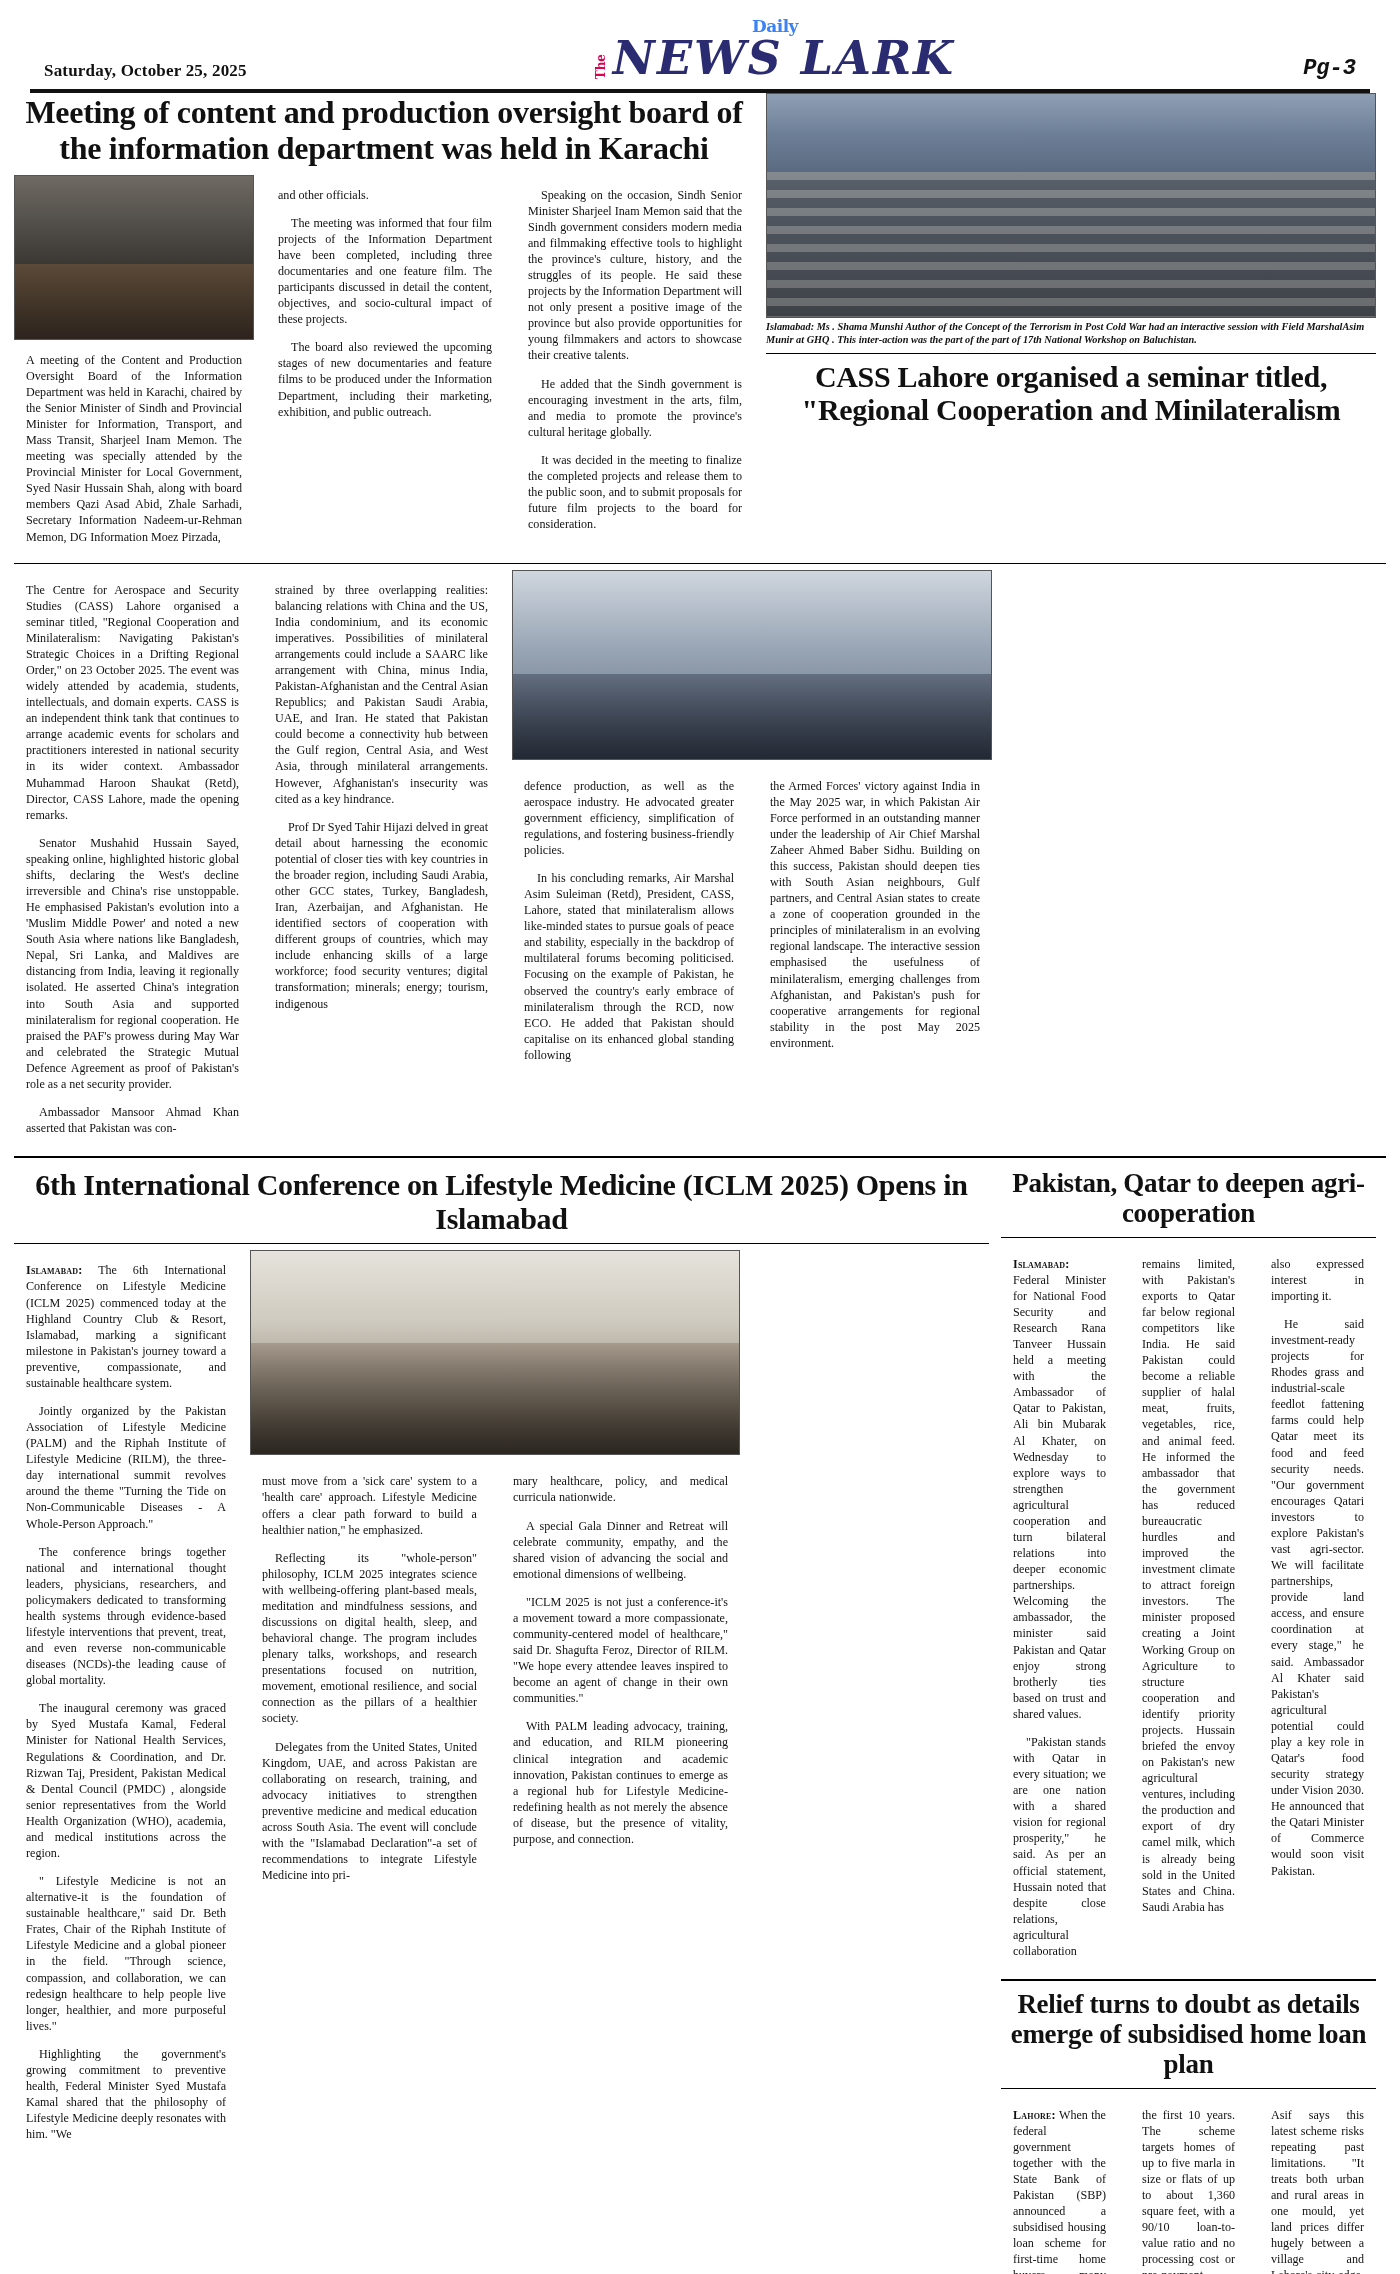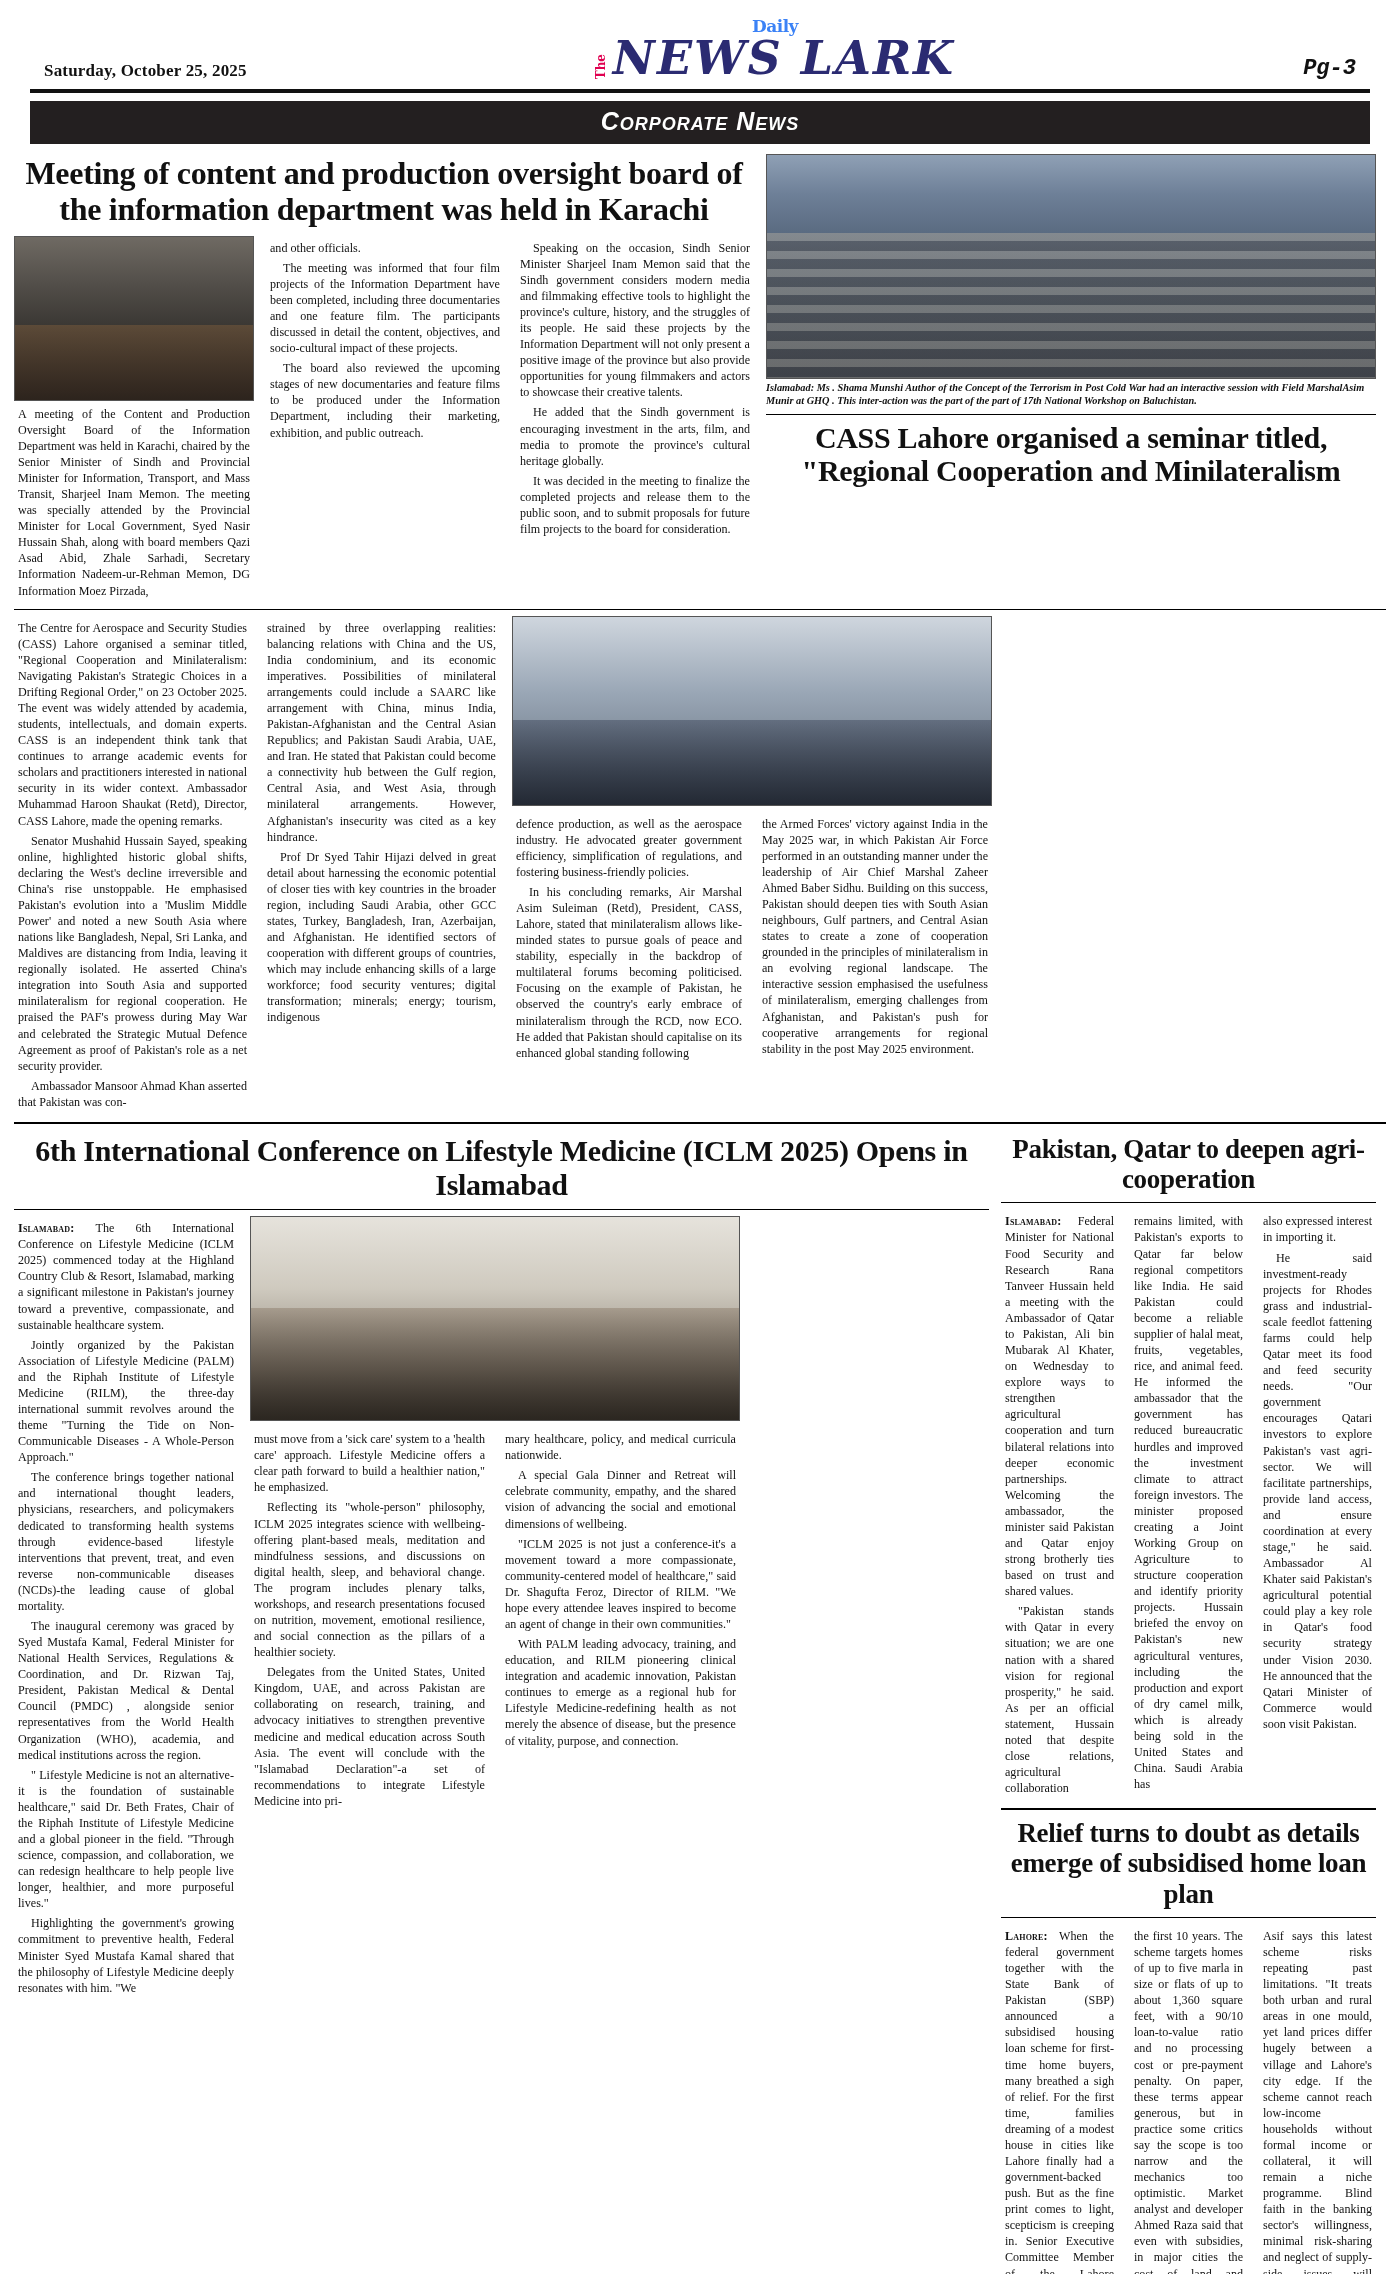--- a/index.html
+++ b/index.html
@@ -68,21 +68,21 @@
   }
   .h-xl  { font-size:32px; }
   .h-lg  { font-size:30px; }
   .h-md  { font-size:27px; }
 
   .body-col {
     font-family:"Liberation Serif", serif;
     font-size:12.1px; line-height:1.33; text-align:justify;
     hyphens:auto; -webkit-hyphens:auto;
   }
-  .body-col p { margin:4px; text-indent:13px; }
+  .body-col p { margin:12px; text-indent:13px; }
   .body-col p.first { text-indent:0; }
   .lead {
     font-variant:small-caps; font-weight:bold; letter-spacing:.2px;
   }
   .cap {
     font-family:"Liberation Serif", serif;
     font-size:10.3px; font-weight:bold; font-style:italic;
     line-height:1.25; text-align:left; margin-top:3px;
   }
 
@@ -146,23 +146,20 @@
       <div class="mast-daily">Daily</div>
       <div class="mast-main">
         <span class="mast-the">The</span>
         <span class="mast-newslark">NEWS LARK</span>
       </div>
     </div>
     <div class="mast-pg">Pg-3</div>
   </div>
   <div class="rule-double"></div>
 
-  <div class="section-banner">
-    <span>Corporate News</span>
-  </div>
 
   <div class="row colgap">
 
     <div style="width:740px;">
       <h1 class="head h-xl">Meeting of content and production oversight board of the information department was held in Karachi</h1>
 
       <div class="row colgap" style="align-items:flex-start;">
         <div style="width:240px;">
           <div class="photo ph-meeting" style="height:165px;"></div>
           <div class="body-col" style="margin-top:5px;">

